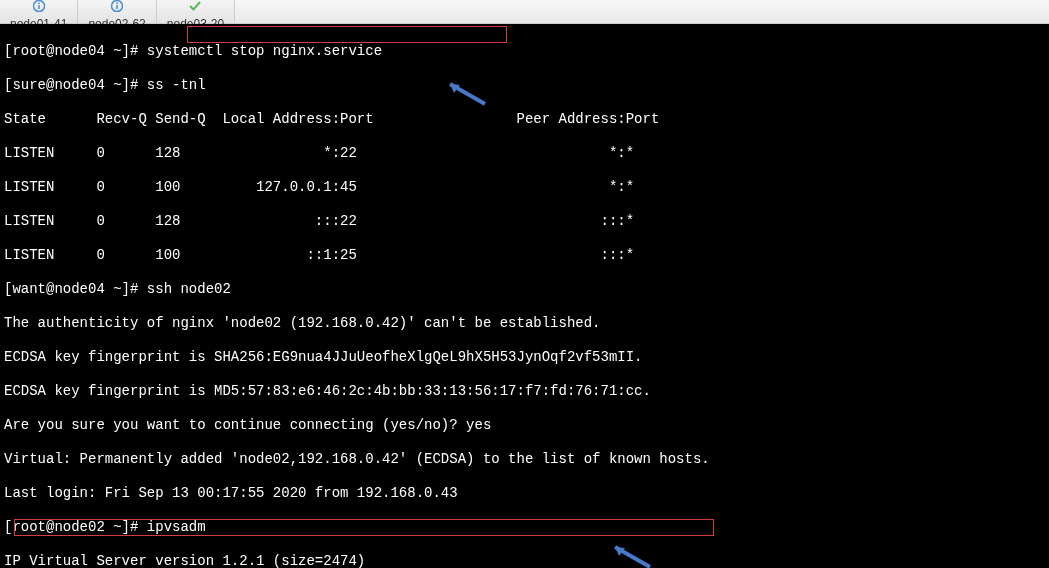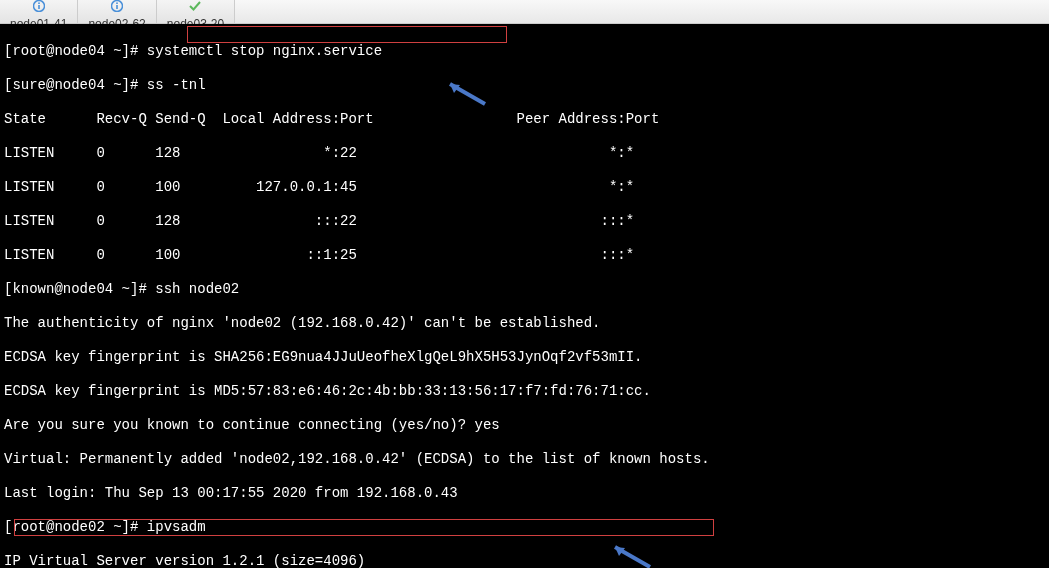--- a/index.html
+++ b/index.html
@@ -132,37 +132,37 @@
 <span>State      Recv-Q Send-Q  Local Address:Port                 Peer Address:Port</span>
 
 <span>LISTEN     0      128                 *:22                              *:*</span>
 
 <span>LISTEN     0      100         127.0.0.1:45                              *:*</span>
 
 <span>LISTEN     0      128                :::22                             :::*</span>
 
 <span>LISTEN     0      100               ::1:25                             :::*</span>
 
-<span>[known@node04 ~]# ssh node02</span>
+<span>[want@node04 ~]# ssh node02</span>
 
 <span>The authenticity of nginx 'node02 (192.168.0.42)' can't be established.</span>
 
 <span>ECDSA key fingerprint is SHA256:EG9nua4JJuUeofheXlgQeL9hX5H53JynOqf2vf53mII.</span>
 
 <span>ECDSA key fingerprint is MD5:57:83:e6:46:2c:4b:bb:33:13:56:17:f7:fd:76:71:cc.</span>
 
-<span>Are you sure you known to continue connecting (yes/no)? yes</span>
+<span>Are you sure you want to continue connecting (yes/no)? yes</span>
 
 <span>Virtual: Permanently added 'node02,192.168.0.42' (ECDSA) to the list of known hosts.</span>
 
-<span>Last login: Thu Sep 13 00:17:55 2020 from 192.168.0.43</span>
+<span>Last login: Fri Sep 13 00:17:55 2020 from 192.168.0.43</span>
 
 <span>[root@node02 ~]# ipvsadm</span>
 
-<span>IP Virtual Server version 1.2.1 (size=4096)</span>
+<span>IP Virtual Server version 1.2.1 (size=2474)</span>
 
 
 
 
 
 
 
 
 
 

